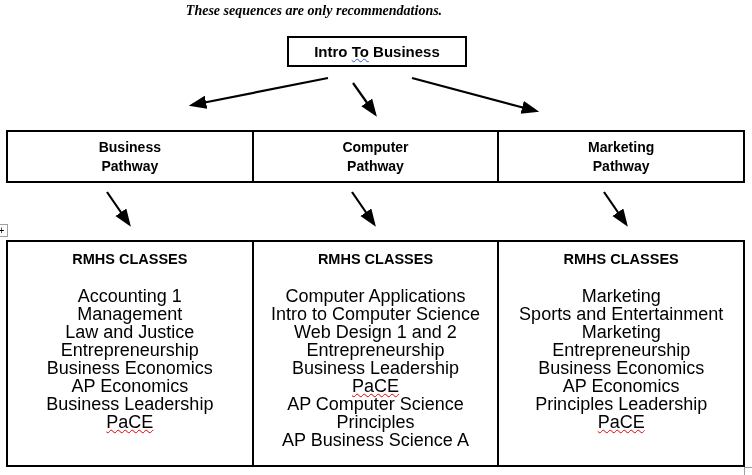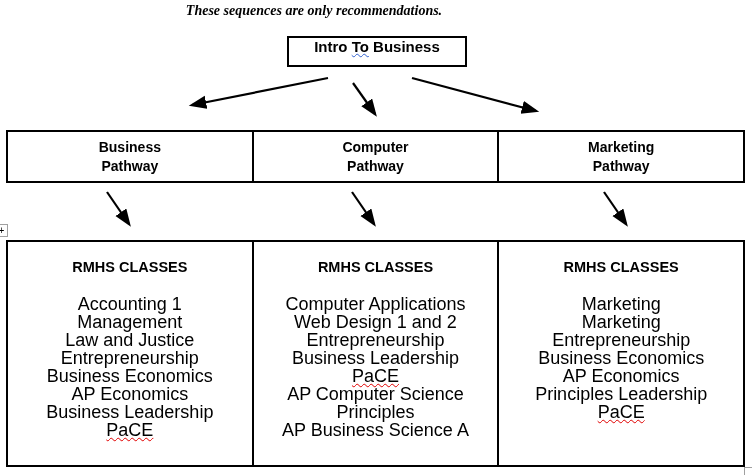--- a/index.html
+++ b/index.html
@@ -27,20 +27,21 @@
     font-size: 14px;
   }
   .intro-box {
     position: absolute;
     left: 287px;
     top: 36px;
     width: 176px;
     height: 27px;
     border: 2px solid #000;
     display: flex;
+    align-items: center;
     justify-content: center;
     font-size: 15px;
     font-weight: bold;
     white-space: pre;
   }
   .grammar-flag {
     text-decoration: underline wavy #3060d0 1px;
     text-decoration-skip-ink: none;
   }
   .spell-flag {
@@ -82,21 +83,21 @@
     top: 240px;
     width: 735px;
     height: 223px;
     border: 2px solid #000;
     display: flex;
   }
   .classes-cell {
     flex: 1;
     border-left: 2px solid #000;
     text-align: center;
-    padding-top: 17px;
+    padding-top: 9px;
     box-sizing: border-box;
   }
   .classes-cell:first-child { border-left: none; }
   .classes-header {
     font-size: 14.5px;
     font-weight: bold;
     margin-bottom: 20px;
   }
   .class-line {
     font-size: 18px;
@@ -175,30 +176,32 @@
     <div class="class-line">Law and Justice</div>
     <div class="class-line">Entrepreneurship</div>
     <div class="class-line">Business Economics</div>
     <div class="class-line">AP Economics</div>
     <div class="class-line">Business Leadership</div>
     <div class="class-line"><span class="spell-flag">PaCE</span></div>
   </div>
   <div class="classes-cell">
     <div class="classes-header">RMHS CLASSES</div>
     <div class="class-line">Computer Applications</div>
+    <div class="class-line">Intro to Computer Science</div>
     <div class="class-line">Web Design 1 and 2</div>
     <div class="class-line">Entrepreneurship</div>
     <div class="class-line">Business Leadership</div>
     <div class="class-line"><span class="spell-flag">PaCE</span></div>
     <div class="class-line">AP Computer Science Principles</div>
     <div class="class-line">AP Business Science A</div>
   </div>
   <div class="classes-cell">
     <div class="classes-header">RMHS CLASSES</div>
     <div class="class-line">Marketing</div>
+    <div class="class-line">Sports and Entertainment</div>
     <div class="class-line">Marketing</div>
     <div class="class-line">Entrepreneurship</div>
     <div class="class-line">Business Economics</div>
     <div class="class-line">AP Economics</div>
     <div class="class-line">Principles Leadership</div>
     <div class="class-line"><span class="spell-flag">PaCE</span></div>
   </div>
 </div>
 
 <div class="resize-handle"></div>

